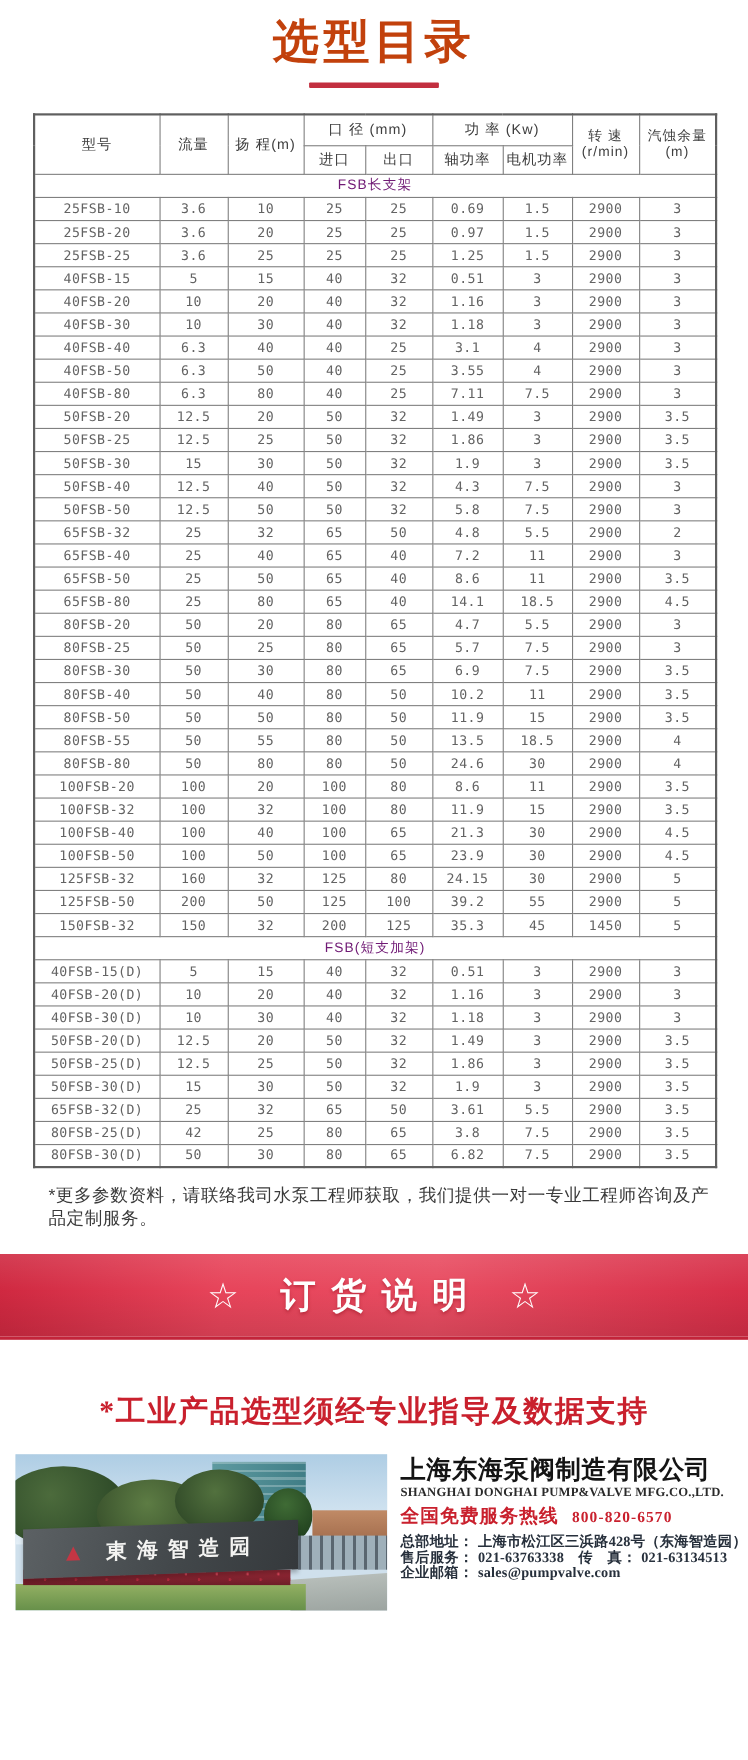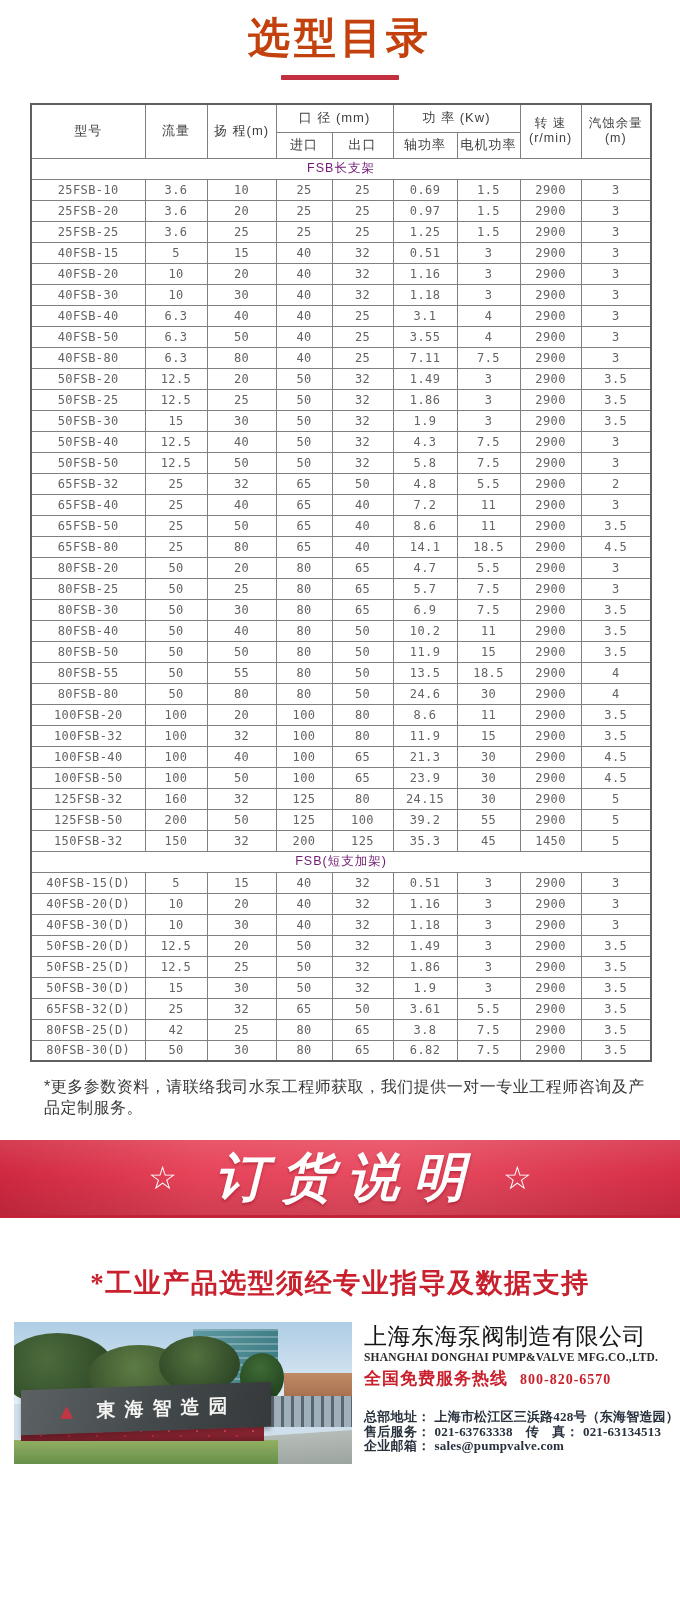--- a/index.html
+++ b/index.html
@@ -50,24 +50,23 @@
   .order-banner {
     margin-top:21px; height:78px; width:680px;
     display:flex; align-items:center; justify-content:center; gap:24px;
     background-image:
       linear-gradient(to bottom, rgba(255,255,255,0.10) 0%, rgba(255,255,255,0) 45%, rgba(0,0,0,0.10) 100%),
       linear-gradient(95deg, #cf2840 0%, #e7445a 30%, #e84c61 58%, #d62e47 100%);
     border-bottom:3px solid #c3243a;
   }
   .order-banner .star { color:#ffffff; font-size:32px; line-height:1; }
   .order-banner .banner-title {
-    color:#ffffff; font-size:52px; font-weight:bold;
+    color:#ffffff; font-size:32px; font-weight:bold;
     letter-spacing:14px; text-indent:14px;
     text-shadow:0 2px 3px rgba(140,10,25,0.45);
-    font-style:italic;
   }
   
   .notice {
     margin-top:42px; text-align:center;
     font-family:"Liberation Serif", serif; font-weight:bold;
     color:#c9202d; font-size:27px; line-height:47px; letter-spacing:1.5px;
   }
   
   .company { margin-top:15px; padding:0 14px; display:flex; gap:12px; }
   .company-photo {
@@ -110,33 +109,33 @@
       linear-gradient(#9c2a38, #6e1d28);
     background-size:28px 12px, 28px 12px, 100% 100%;
   }
   .ph-road { position:absolute; right:0; bottom:0; width:26%; height:26%;
     background:linear-gradient(#b6bdb9, #9aa29e); transform:skewY(-4deg) translateY(6px); }
   .ph-lawn { position:absolute; left:0; bottom:0; width:78%; height:17%;
     background:linear-gradient(#93b063, #67904a); }
   
   .company-info { flex:1; padding-top:1px; min-width:0; }
   .company-name-cn {
-    font-size:23px; font-weight:normal; color:#141414; letter-spacing:0.5px;
+    font-size:23px; font-weight:bold; color:#141414; letter-spacing:0.5px;
     line-height:26px; white-space:nowrap;
   }
   .company-name-en {
     font-family:"Liberation Serif", serif; font-weight:bold;
     font-size:11.5px; color:#2a2a2a; letter-spacing:0.2px; margin-top:2px;
     white-space:nowrap;
   }
   .hotline { margin-top:4px; color:#c9202d; font-family:"Liberation Serif", serif;
     font-weight:bold; white-space:nowrap; }
   .hotline-label { font-size:17px; letter-spacing:1px; }
   .hotline-number { font-size:14px; letter-spacing:1px; margin-left:8px; }
-  .contact-list { margin-top:20px; }
+  .contact-list { margin-top:4px; }
   .contact-line {
     font-family:"Liberation Serif", serif; font-weight:bold;
     font-size:13px; color:#27303c; line-height:14.7px; white-space:nowrap;
   }
   .c-label { letter-spacing:0.3px; }
   .c-gap { margin-left:13px; }
   .c-value { margin-left:4px; letter-spacing:0.2px; }
 </style>
 </head>
 <body>

